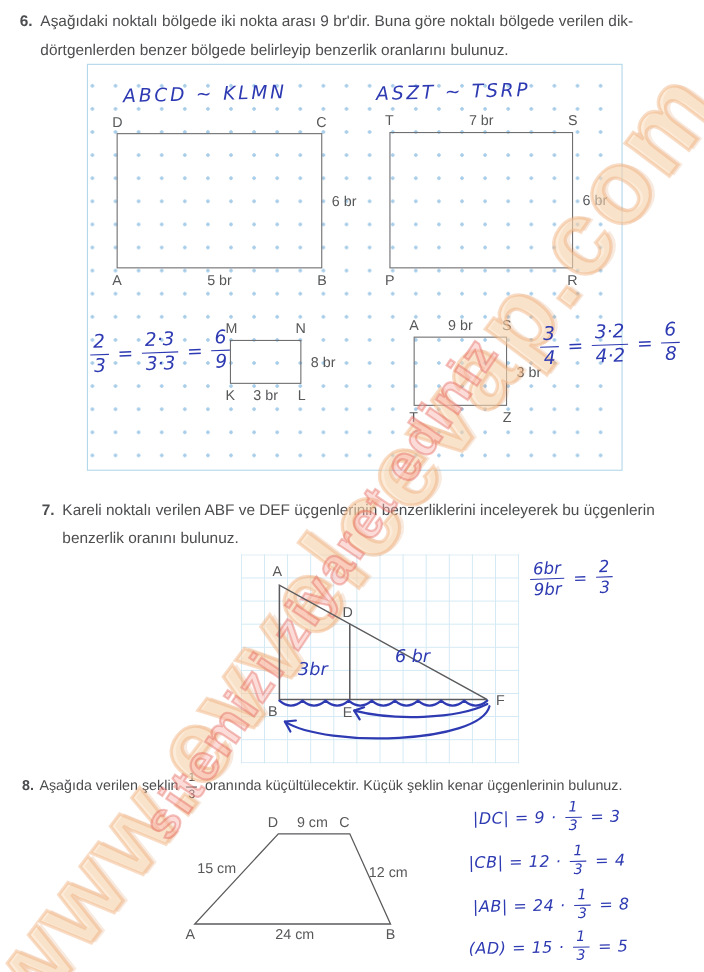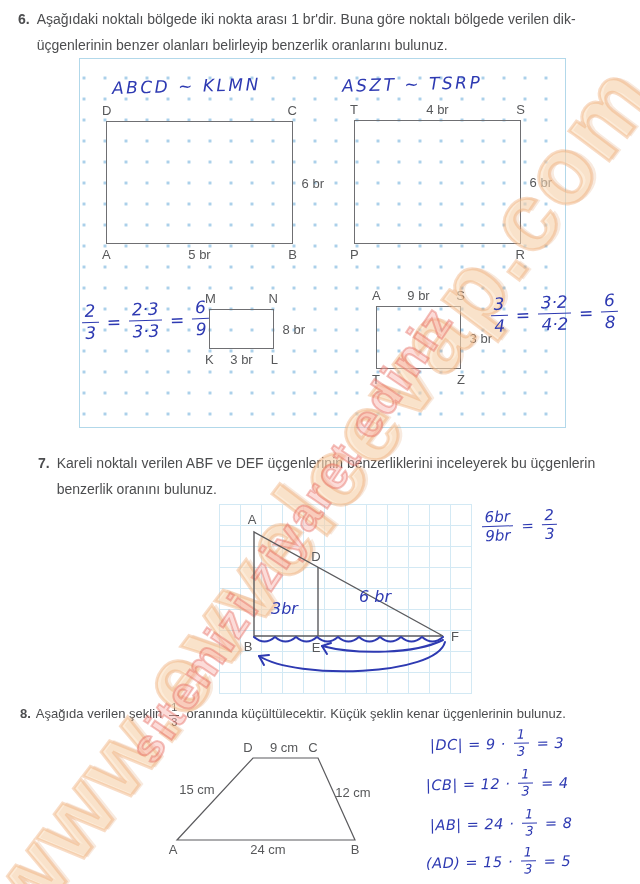--- a/index.html
+++ b/index.html
@@ -73,42 +73,42 @@
 </style>
 </head>
 <body>
 
 <div class="wm-main">www.evvelcevap.com</div>
 <div class="wm-red">sitemizi ziyaret ediniz</div>
 
 <div class="prob" style="left:18px; top:6px;">
   <span class="pnum">6.</span>
   <div>
-    <div>Aşağıdaki noktalı bölgede iki nokta arası 1 br'dir. Buna göre noktalı bölgede verilen dik-</div>
-    <div>üçgenlerinin benzer olanları belirleyip benzerlik oranlarını bulunuz.</div>
+    <div>Aşağıdaki noktalı bölgede iki nokta arası 9 br'dir. Buna göre noktalı bölgede verilen dik-</div>
+    <div>dörtgenlerden benzer bölgede belirleyip benzerlik oranlarını bulunuz.</div>
   </div>
 </div>
 
 <div class="dotbox">
 
   <div class="rct" style="left:26px; top:62px; width:187px; height:123px;">
     <span class="rl tl">D</span>
     <span class="rl tr">C</span>
     <span class="rl bl">A</span>
     <span class="rl br">B</span>
     <span class="rl wb">5 br</span>
     <span class="rl hr">6 br</span>
   </div>
 
   <div class="rct" style="left:274px; top:61px; width:167px; height:124px;">
     <span class="rl tl">T</span>
     <span class="rl tr">S</span>
     <span class="rl bl">P</span>
     <span class="rl br">R</span>
-    <span class="rl wt">4 br</span>
+    <span class="rl wt">7 br</span>
     <span class="rl hr">6 br</span>
   </div>
 
   <div class="rct" style="left:129px; top:250px; width:65px; height:40px;">
     <span class="rl tl">M</span>
     <span class="rl tr">N</span>
     <span class="rl bl">K</span>
     <span class="rl br">L</span>
     <span class="rl wb" style="bottom:-19px;">3 br</span>
     <span class="rl hr">8 br</span>

